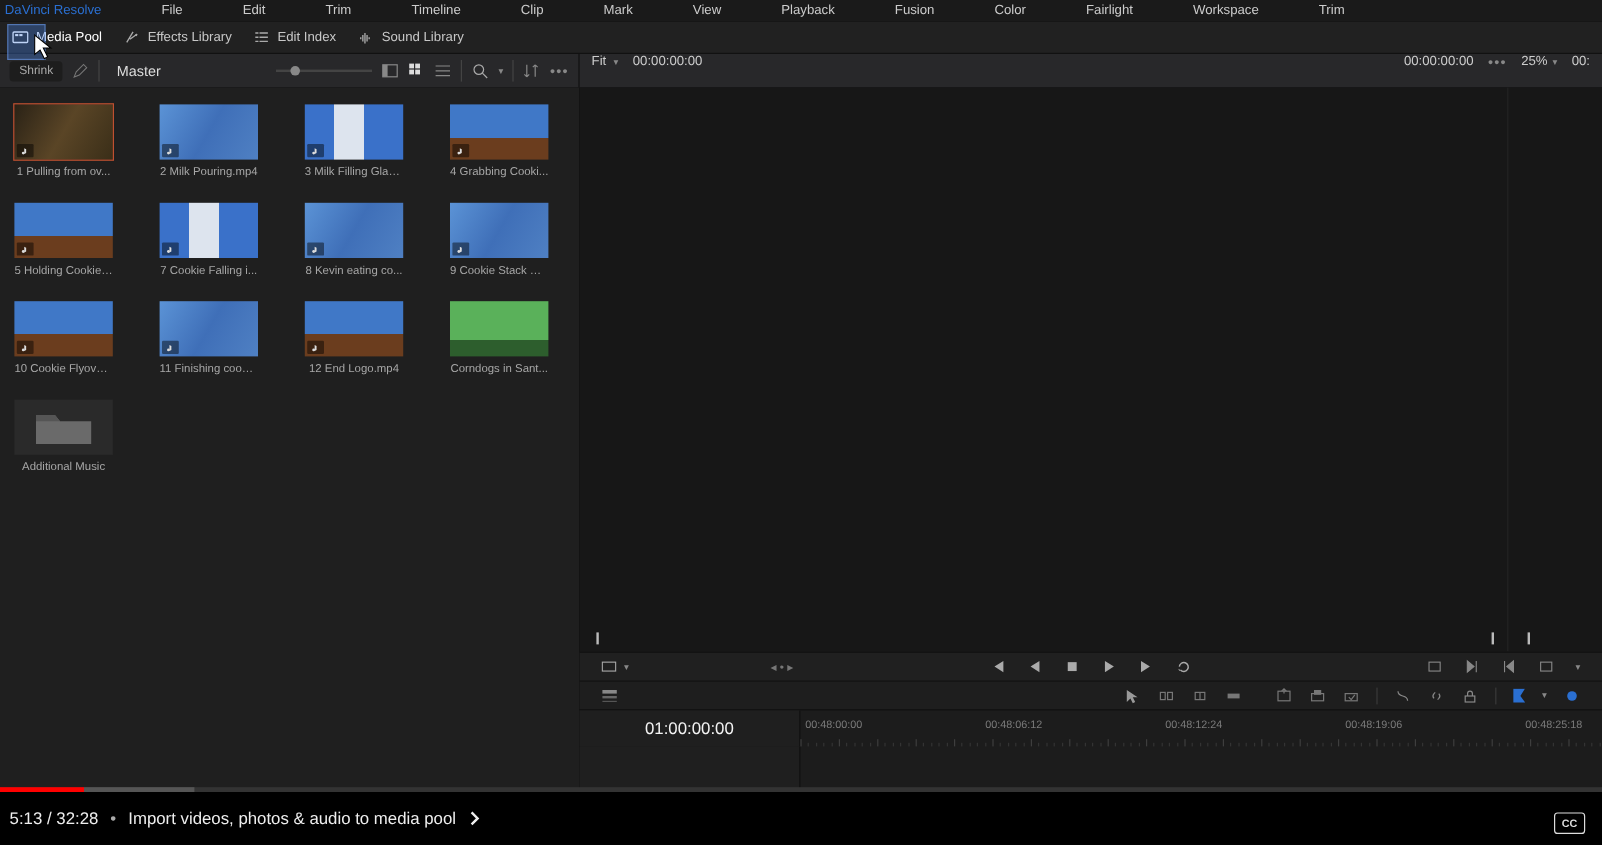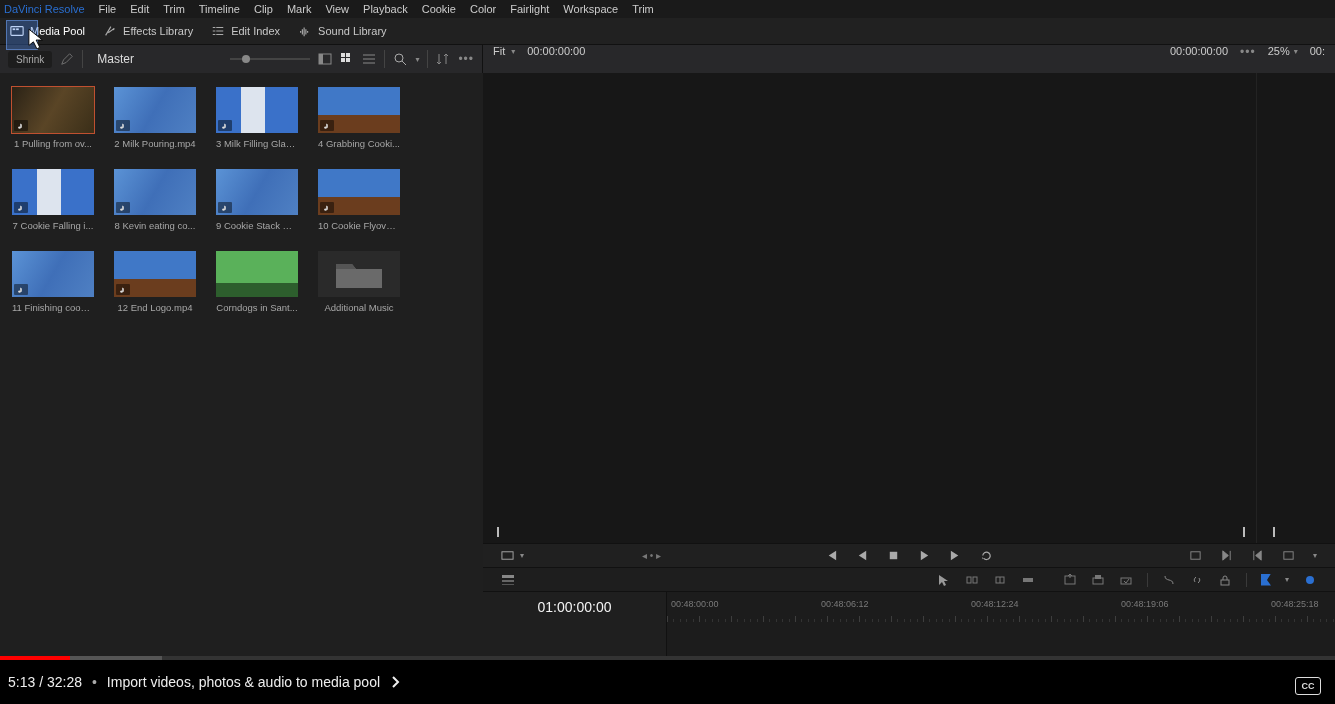--- a/index.html
+++ b/index.html
@@ -1,19 +1,19 @@
 <!DOCTYPE html>
 <html><head>
 <meta charset="utf-8">
 <style>
 * { margin:0; padding:0; box-sizing:border-box; font-family:Arial,Helvetica,sans-serif; -webkit-font-smoothing:antialiased; }
 body { background:#000; color:#bbb; width:1335px; height:704px; overflow:hidden; position:relative; }
 .menubar { height:18px; background:#1a1a1a; display:flex; align-items:center; padding:0 4px; font-size:11px; gap:14px; }
 .menubar .app { color:#2a6fd1;text-align:center; }
-.menubar .m { color:#ccc; cursor:default; }
+.menubar .m { color:#ccc; cursor:default;margin-left:36px; }
 .toolbar { height:27px; background:#212121; display:flex; align-items:center; padding:0 10px; border-bottom:1px solid #111; position:relative; }
 .toolbar-left { display:flex; align-items:center; gap:18px; }
 .tool-btn { display:flex; align-items:center; gap:6px; font-size:11px; color:#c8c8c8; }
 .tool-btn.active { color:#fff; }
 .tool-ico { width:14px; height:14px; display:inline-block; }
 .toolbar-right { position:absolute; right:14px; display:flex; align-items:center; gap:14px; font-size:12px; color:#bdbdbd; }
 .project-title { color:#eaeaea; }
 .edited { color:#888; font-size:11px; border-left:1px solid #444; padding-left:12px; }
 
 .subbar { height:28px; background:#28282a; display:flex; align-items:stretch; }
@@ -30,21 +30,21 @@
 .subbar-right { flex:1; display:flex; align-items:flex-start; padding:0 10px; gap:12px; }
 .fit-combo { display:flex; align-items:center; gap:6px; font-size:11px; color:#ccc; }
 .tc { font-size:11px; color:#ccc; }
 .subbar-right .spacer { flex:1; }
 .dots3 { letter-spacing:1px; color:#888; font-size:12px; }
 .pct { font-size:11px; color:#ccc; display:flex; align-items:center; gap:4px; }
 .chev { font-size:8px; color:#888; }
 
 .main { display:flex; height:calc(100% - 18px - 27px - 28px - 44px); }
 .media-pool { width:483px; background:#1f1f1f; padding:14px 12px; overflow:auto; }
-.clips { display:flex; flex-wrap:wrap; gap:20px 20px; }
+.clips { display:flex; flex-wrap:wrap; gap:20px 39px; }
 .clip { width:82px; }
 .thumb { width:82px; height:46px; background:#3a71c9; position:relative; overflow:hidden; }
 .thumb.blur { background:linear-gradient(120deg,#5b93d6,#3f6fb8,#4f80c3); }
 .thumb.cookie { background:linear-gradient( to bottom,#4078c7 60%, #6b3d1e 60% ); }
 .thumb.dark { background:linear-gradient(120deg,#2a2216,#5a4526,#3a2e18); }
 .thumb.glass { background:linear-gradient( to right,#3a71c9 30%, #dde4ee 30% 60%, #3a71c9 60% ); }
 .thumb.folder { background:#2a2a2a; display:flex; align-items:center; justify-content:center; }
 .thumb.folder svg { width:50px; height:32px; }
 .thumb.green { background:linear-gradient(to bottom,#5ab15a 70%,#2d5e2d 70%); }
 .thumb.sel { outline:1px solid #c05030; }
@@ -104,21 +104,21 @@
 <div class="menubar">
   <span class="app">DaVinci Resolve</span>
   <span class="m">File</span>
   <span class="m">Edit</span>
   <span class="m">Trim</span>
   <span class="m">Timeline</span>
   <span class="m">Clip</span>
   <span class="m">Mark</span>
   <span class="m">View</span>
   <span class="m">Playback</span>
-  <span class="m">Cookie</span>
+  <span class="m">Fusion</span>
   <span class="m">Color</span>
   <span class="m">Fairlight</span>
   <span class="m">Workspace</span>
   <span class="m">Trim</span>
 </div>
 
 <div class="selection-box"></div>
 <svg class="cursor-arrow" viewBox="0 0 20 26">
     <path d="M1 1 L1 19 L6 15 L10 23 L13 21 L9 13 L16 13 Z" fill="#fff" stroke="#000"></path>
   </svg>
@@ -259,20 +259,31 @@
         <div class="clip">
           <div class="thumb cookie">
             <div class="aud-badge">
               <svg viewBox="0 0 10 10">
                 <path d="M4 2v6l2-1V3z" fill="#ddd"></path>
                 <circle cx="3" cy="7" r="1.5" fill="#ddd"></circle>
               </svg>
             </div>
           </div>
           <div class="clip-name">4 Grabbing Cooki...</div>
+        </div>
+        <div class="clip">
+          <div class="thumb cookie">
+            <div class="aud-badge">
+              <svg viewBox="0 0 10 10">
+                <path d="M4 2v6l2-1V3z" fill="#ddd"></path>
+                <circle cx="3" cy="7" r="1.5" fill="#ddd"></circle>
+              </svg>
+            </div>
+          </div>
+          <div class="clip-name">5 Holding Cookie ...</div>
         </div>
         <div class="clip">
           <div class="thumb glass">
             <div class="aud-badge">
               <svg viewBox="0 0 10 10">
                 <path d="M4 2v6l2-1V3z" fill="#ddd"></path>
                 <circle cx="3" cy="7" r="1.5" fill="#ddd"></circle>
               </svg>
             </div>
           </div>

